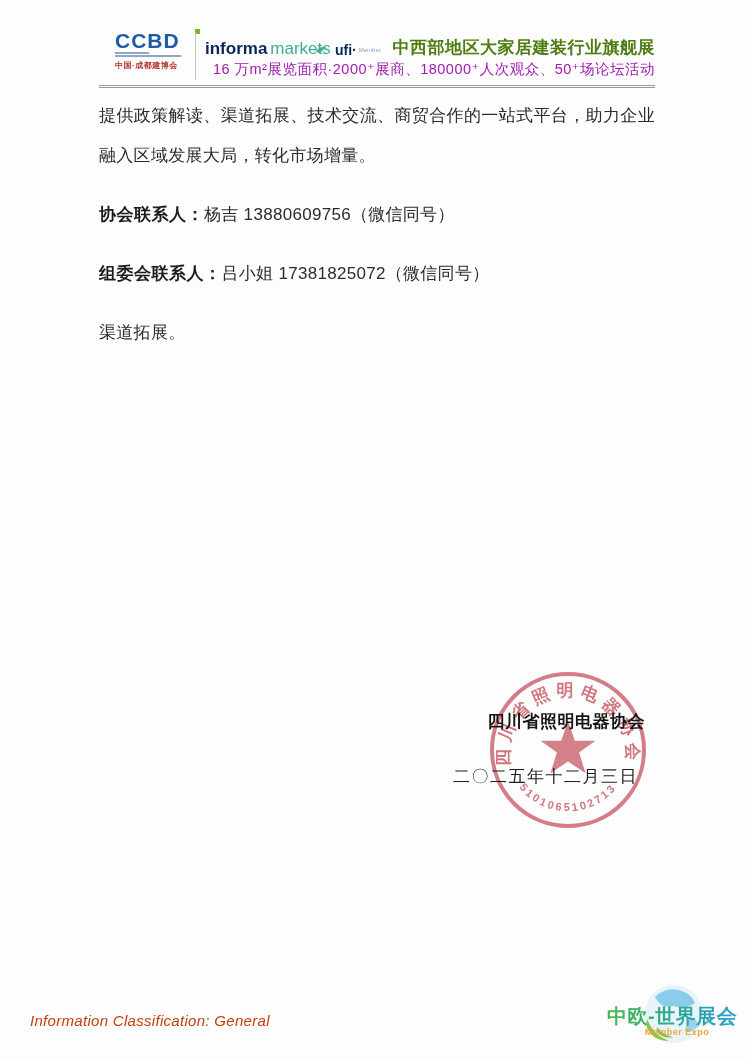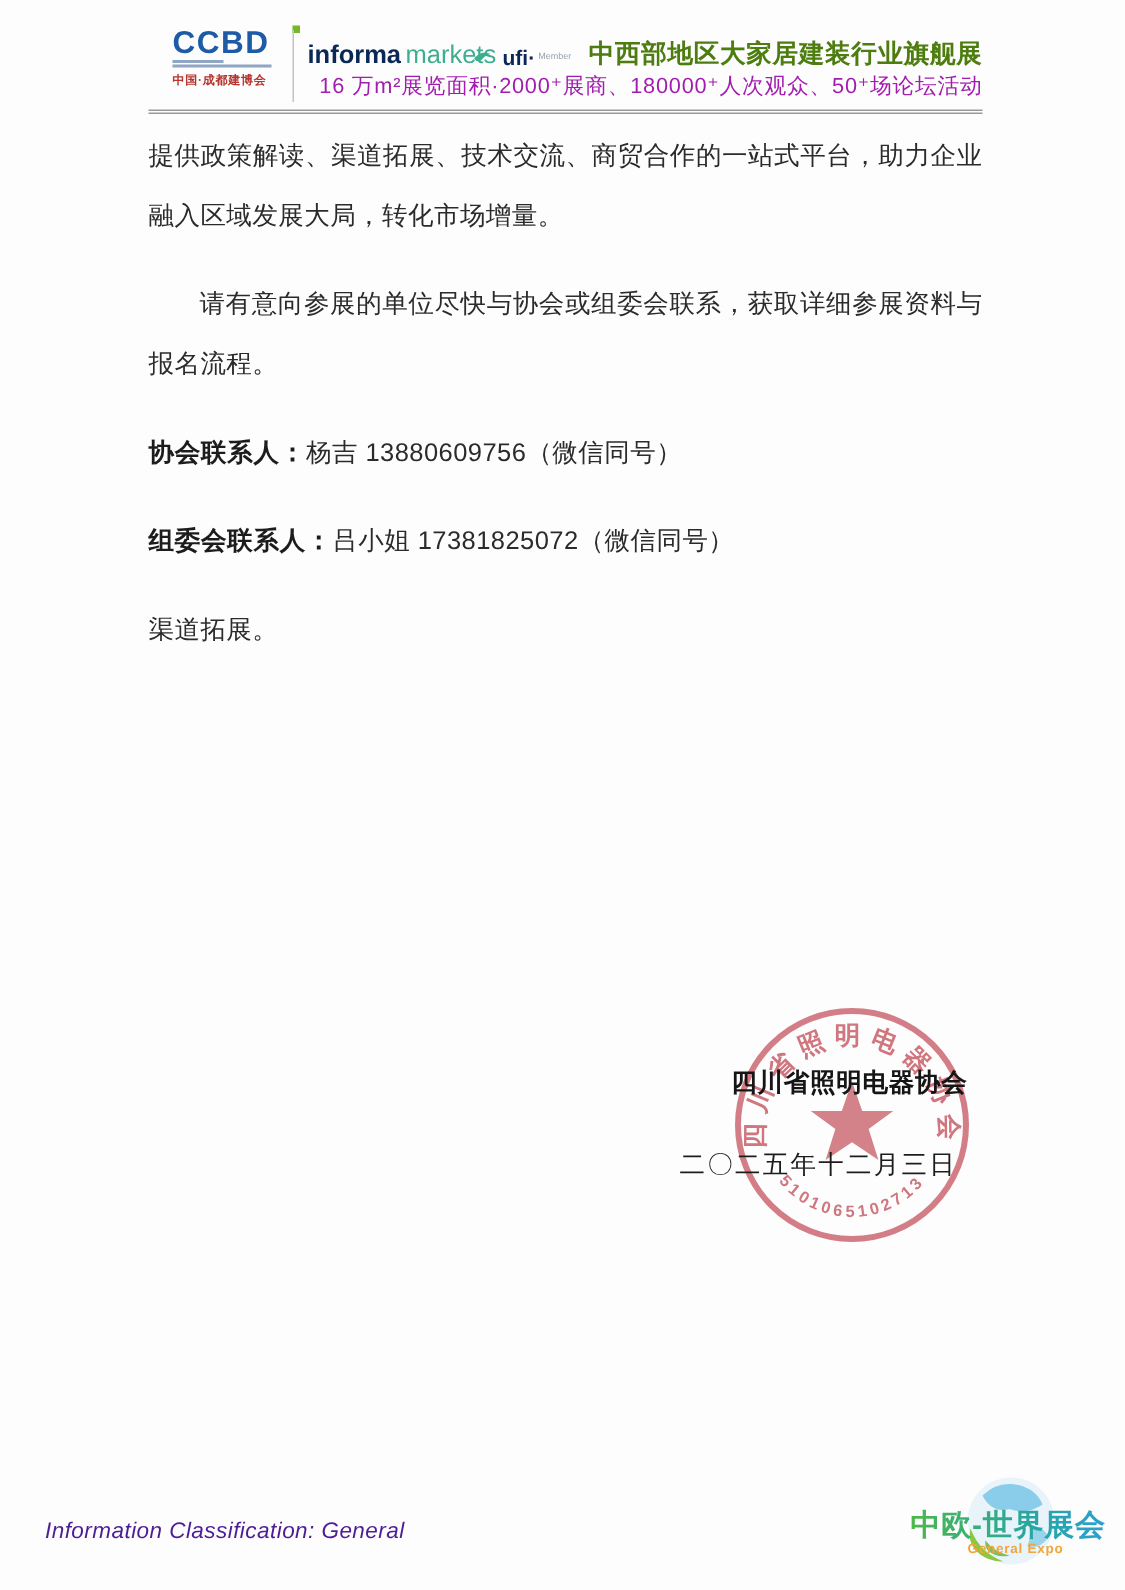--- a/index.html
+++ b/index.html
@@ -2,21 +2,21 @@
 <html><head>
 <meta charset="utf-8">
 <style>
   * { margin:0; padding:0; box-sizing:border-box; }
   html,body { background:#ffffff; }
   body { font-family:"Liberation Sans","DejaVu Sans",sans-serif; }
 
   .page {
     position:relative; width:750px; height:1060px; margin:0 auto;
     background:#fdfdfd; overflow:hidden;
-    padding:18px 95px 0 99px;
+    padding:30px 95px 0 99px;
     color:#2e2e2e;
   }
 
   
   .header { position:relative; height:52px; }
 
   .ccbd-logo { position:absolute; left:16px; top:0; width:78px; }
   .ccbd-wordmark { font-weight:bold; font-size:21px; letter-spacing:1px; color:#1d5ba6; line-height:22px; position:relative; display:inline-block; }
   .ccbd-dot { position:absolute; right:-7px; top:-1px; width:5px; height:5px; background:#76b82a; }
   .ccbd-lines { margin-top:2px; }
@@ -48,21 +48,21 @@
   .body-text strong { color:#1c1c1c; }
   .contact strong { letter-spacing:0.5px; }
 
   
   .signature-block { position:absolute; right:0; top:0; width:750px; height:1060px; pointer-events:none; }
   .seal { position:absolute; left:486px; top:668px; opacity:0.88; }
   .sig-org { position:absolute; right:105px; top:707px; font-size:17px; font-weight:bold; color:#151515; line-height:30px; letter-spacing:0.5px; }
   .sig-date { position:absolute; right:112px; top:762px; font-size:17px; color:#1c1c1c; line-height:30px; letter-spacing:1.5px; }
 
   
-  .classification { position:absolute; left:30px; top:1012px; font-size:15px; font-style:italic; color:#4c1d95; letter-spacing:0.3px; }
+  .classification { position:absolute; left:30px; top:1012px; font-size:15px; font-style:italic; color:#c2410c; letter-spacing:0.3px; }
 
   .expo-logo { position:absolute; left:607px; top:983px; width:140px; height:70px; }
   .expo-globe { position:absolute; left:36px; top:0; }
   .expo-cn {
     position:absolute; left:0; top:20px; width:140px; text-align:left;
     font-size:20px; font-weight:bold; letter-spacing:0.5px; white-space:nowrap;
     background:linear-gradient(90deg,#4cb849 0%,#2aa6a0 55%,#2a9fd6 100%);
     -webkit-background-clip:text; background-clip:text; color:transparent;
   }
   .expo-en { position:absolute; left:0; top:44px; width:140px; text-align:center; font-size:9px; font-weight:bold; color:#f0a63a; letter-spacing:0.5px; }
@@ -97,21 +97,20 @@
     <div class="header-title">中西部地区大家居建装行业旗舰展</div>
     <div class="header-subtitle">16 万m²展览面积·2000⁺展商、180000⁺人次观众、50⁺场论坛活动</div>
   </div>
 
   <div class="header-rule"></div>
 
   <div class="body-text">
     <p class="no-indent">提供政策解读、渠道拓展、技术交流、商贸合作的一站式平台，助力企业融入区域发展大局，转化市场增量。</p>
 
 
-    <p>请有意向参展的单位尽快与协会或组委会联系，获取详细参展资料与报名流程。</p>
 
     <p class="contact no-indent"><strong>协会联系人：</strong><span>杨吉 13880609756（微信同号）</span></p>
 
     <p class="contact no-indent"><strong>组委会联系人：</strong><span>吕小姐 17381825072（微信同号）</span></p>
 
     <p class="no-indent">渠道拓展。</p>
   </div>
 
   <div class="signature-block">
     <svg class="seal" width="164" height="164" viewBox="0 0 164 164">
@@ -136,16 +135,16 @@
 
   <div class="expo-logo">
     <svg class="expo-globe" width="62" height="62" viewBox="0 0 62 62">
       <circle cx="31" cy="31" r="29" fill="#e8f4fa"></circle>
       <path d="M12,14 Q22,4 36,7 Q48,10 52,20 Q42,27 30,23 Q18,26 12,14 Z" fill="#79c6e6" opacity="0.85"></path>
       <path d="M46,34 Q54,36 56,42 Q50,50 42,48 Q44,40 46,34 Z" fill="#79c6e6" opacity="0.7"></path>
       <path d="M4,36 Q10,52 26,58 Q14,58 7,50 Q2,44 4,36 Z" fill="#8dc63f"></path>
       <path d="M14,44 Q20,52 30,54 Q22,56 16,51 Q13,48 14,44 Z" fill="#6fae2f" opacity="0.8"></path>
     </svg>
     <div class="expo-cn">中欧-世界展会</div>
-    <div class="expo-en">General Expo</div>
+    <div class="expo-en">Member Expo</div>
   </div>
 
 </div>
 
 </body></html>

